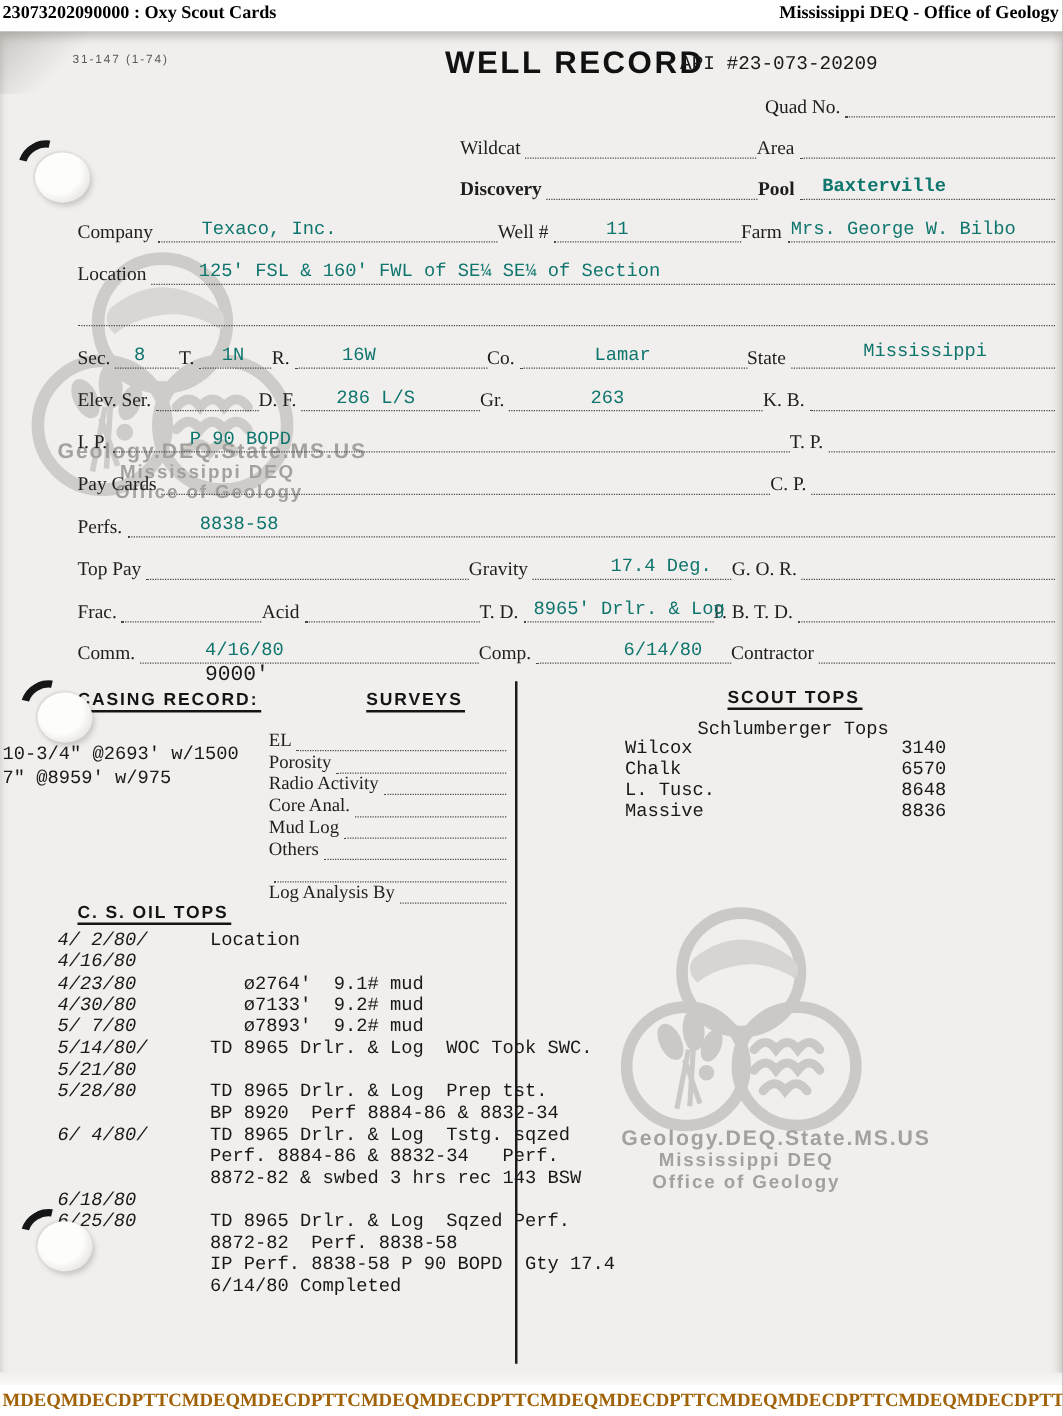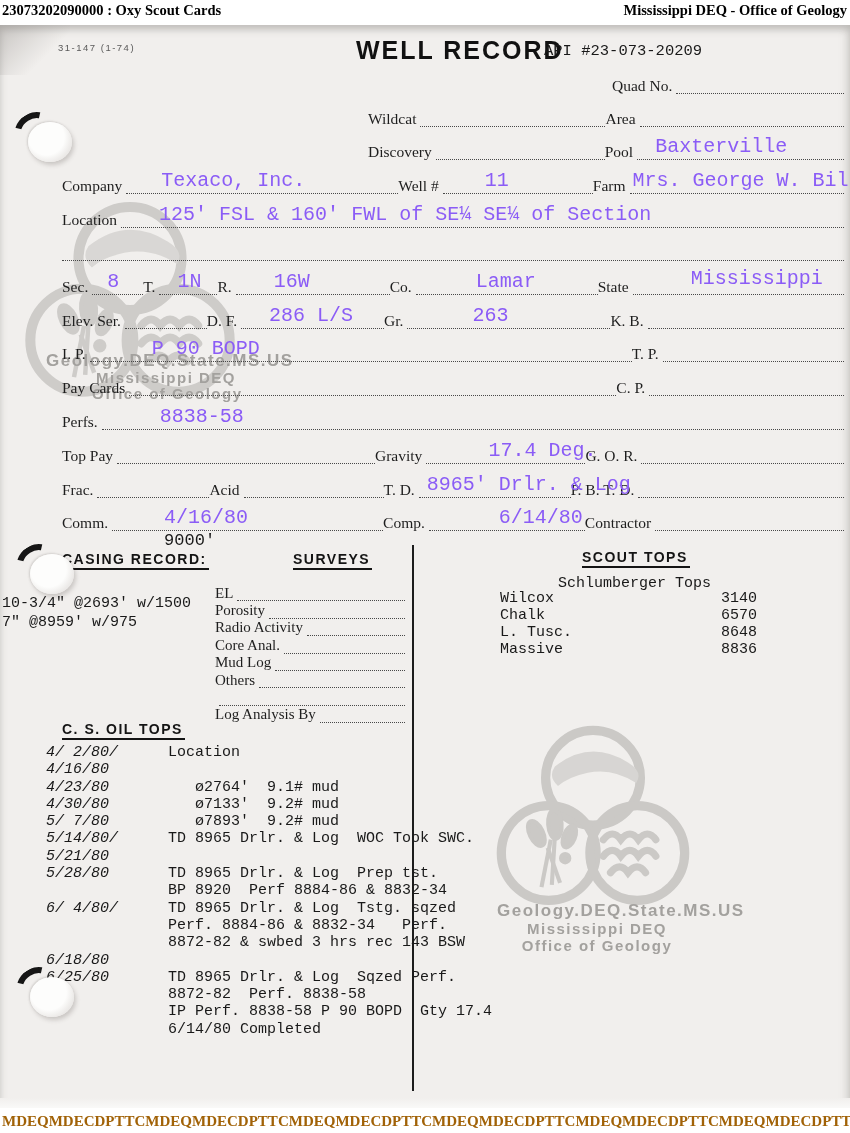--- a/index.html
+++ b/index.html
@@ -25,21 +25,21 @@
                  background:linear-gradient(#f1efed,#fbfbfa); }
   .corner-tl { position:absolute; left:0; top:0; width:70px; height:50px;
                background:linear-gradient(135deg, rgba(150,146,142,.45), rgba(150,146,142,0) 65%); }
 
   
   .row { position:absolute; display:flex; align-items:flex-end; height:24px; z-index:4; }
   .lbl { font-size:15.5px; color:#1e1e1e; line-height:1.05; padding-right:4px; white-space:nowrap; }
   .fill { align-self:stretch; position:relative; border-bottom:1.6px dotted #484848; flex:1 1 auto; }
   .fx { flex:0 0 auto; }
   .val { position:absolute; bottom:1px; left:0; font-family:"Liberation Mono", monospace;
-         font-size:20px; color:#8b5cf6; white-space:pre; line-height:1.1; }
+         font-size:15px; color:#0f766e; white-space:pre; line-height:1.1; }
   .below { position:absolute; top:100%; font-family:"Liberation Mono", monospace;
            font-size:17px; color:#191919; white-space:pre; margin-top:1px; }
   .mono { font-family:"Liberation Mono", monospace; font-size:15px; color:#191919;
           white-space:pre; line-height:19px; position:absolute; z-index:4; }
   .shead { position:absolute; font-family:"Liberation Sans", sans-serif; font-weight:bold;
            font-size:14px; letter-spacing:1.5px; color:#141414;
            border-bottom:2.5px solid #141414; padding:0 2px 1px 0; z-index:4; white-space:nowrap; }
 
   #formno { position:absolute; left:58px; top:42px; font-family:"Liberation Sans",sans-serif;
             font-size:9.5px; letter-spacing:1.5px; color:#5a5a5a; z-index:4; }
@@ -149,21 +149,21 @@
     <span class="fill fx" style="width:185px;"></span>
     <span class="lbl">Area</span>
     <span class="fill"></span>
   </div>
 
   <div class="row" style="left:612px; right:6px; top:70px;">
     <span class="lbl">Quad No.</span>
     <span class="fill"></span>
   </div>
 
-  <div class="row" style="left:368px; right:6px; top:136px;">
+  <div class="row" style="left:368px; right:6px; top:136px;font-weight:bold;">
     <span class="lbl">Discovery</span>
     <span class="fill fx" style="width:169px;"></span>
     <span class="lbl">Pool</span>
     <span class="fill">
       <span class="val" style="left:18px;">Baxterville</span>
     </span>
   </div>
 
   <div class="row" style="left:62px; right:6px; top:170px;">
     <span class="lbl">Company</span>

